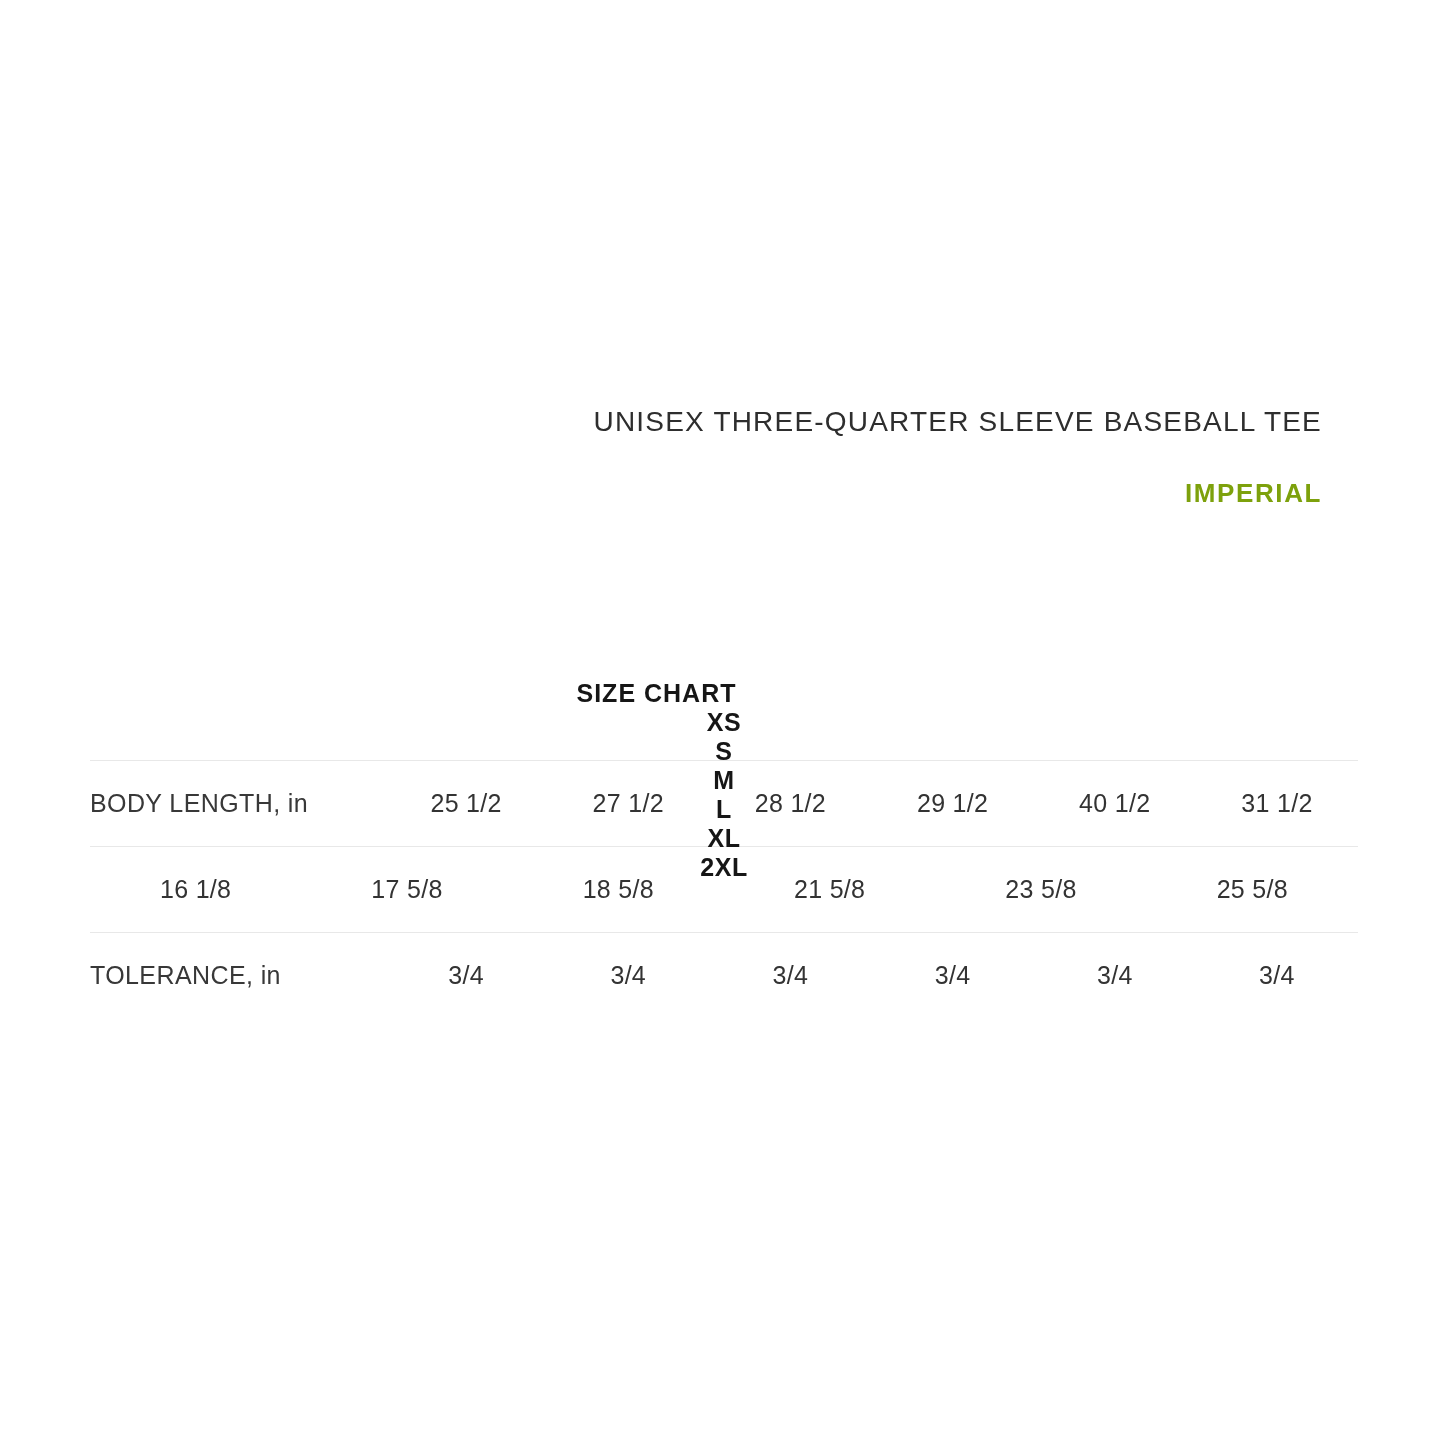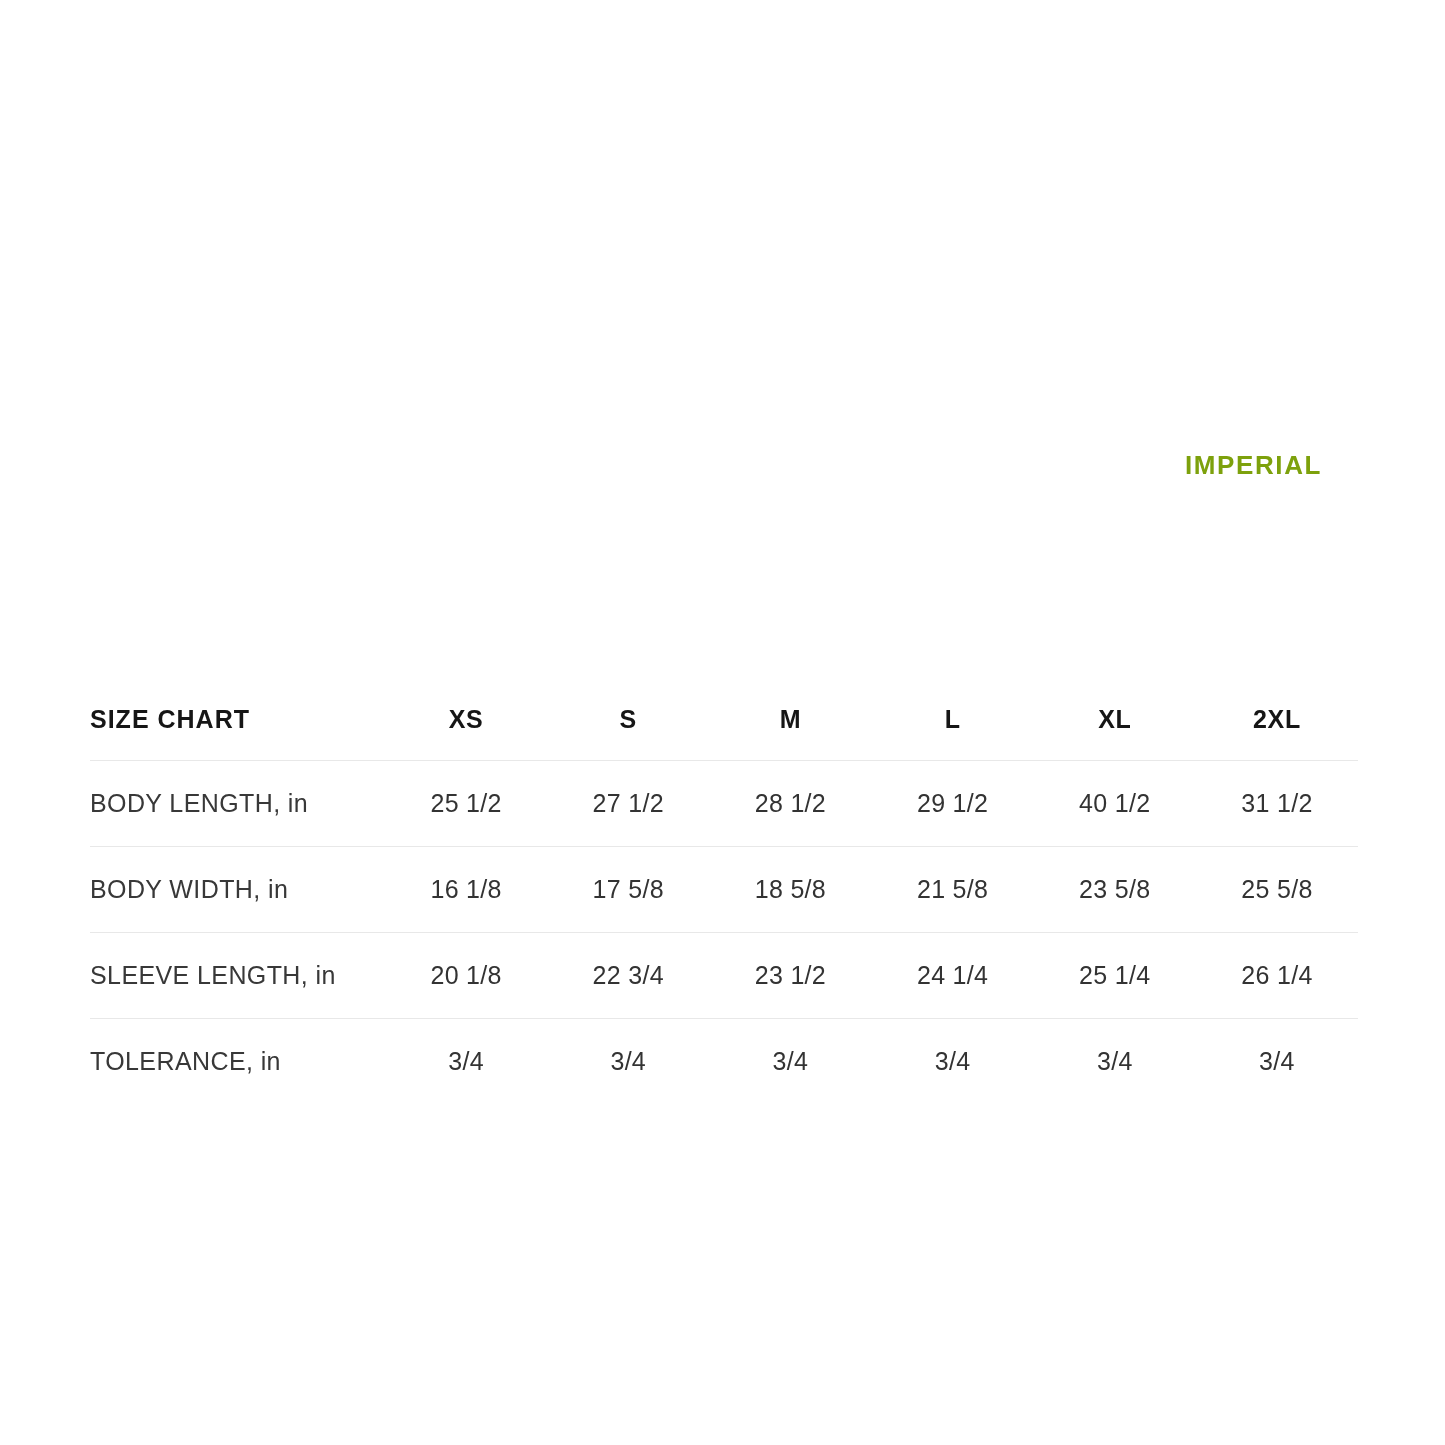--- a/index.html
+++ b/index.html
@@ -34,21 +34,21 @@
     letter-spacing:1.6px;
   }
 
   .size-table {
     position:absolute;
     left:90px;
     top:679px;
     width:1268px;
   }
   .t-row { display:flex; align-items:center; }
-  .t-row.head { height:81px; }
+  .t-row.head { height:81px;flex-direction:column; }
   .t-row.body { height:85px; }
   .t-row.divider { border-bottom:1px solid #e8e8e8; }
 
   .c-label {
     width:295px;
     font-size:25px;
     color:#383838;
     letter-spacing:0.4px;
     white-space:nowrap;
   }
@@ -68,20 +68,21 @@
   .head .c-val {
     font-weight:700;
     color:#161616;
     letter-spacing:0.6px;
   }
 </style>
 </head>
 <body>
 
 <div class="header-block">
+  <div class="chart-title">UNISEX THREE-QUARTER SLEEVE BASEBALL TEE</div>
   <div class="units-label">IMPERIAL</div>
 </div>
 
 <div class="size-table">
 
   <div class="t-row head divider">
     <div class="c-label">SIZE CHART</div>
     <div class="c-val">XS</div>
     <div class="c-val">S</div>
     <div class="c-val">M</div>
@@ -94,38 +95,28 @@
     <div class="c-label">BODY LENGTH, in</div>
     <div class="c-val">25 1/2</div>
     <div class="c-val">27 1/2</div>
     <div class="c-val">28 1/2</div>
     <div class="c-val">29 1/2</div>
     <div class="c-val">40 1/2</div>
     <div class="c-val">31 1/2</div>
   </div>
 
   <div class="t-row body divider">
-    <div class="c-label">BODY WIDTH, in</div>
     <div class="c-val">16 1/8</div>
     <div class="c-val">17 5/8</div>
     <div class="c-val">18 5/8</div>
     <div class="c-val">21 5/8</div>
     <div class="c-val">23 5/8</div>
     <div class="c-val">25 5/8</div>
   </div>
 
-  <div class="t-row body divider">
-    <div class="c-label">SLEEVE LENGTH, in</div>
-    <div class="c-val">20 1/8</div>
-    <div class="c-val">22 3/4</div>
-    <div class="c-val">23 1/2</div>
-    <div class="c-val">24 1/4</div>
-    <div class="c-val">25 1/4</div>
-    <div class="c-val">26 1/4</div>
-  </div>
 
   <div class="t-row body">
     <div class="c-label">TOLERANCE, in</div>
     <div class="c-val">3/4</div>
     <div class="c-val">3/4</div>
     <div class="c-val">3/4</div>
     <div class="c-val">3/4</div>
     <div class="c-val">3/4</div>
     <div class="c-val">3/4</div>
   </div>

